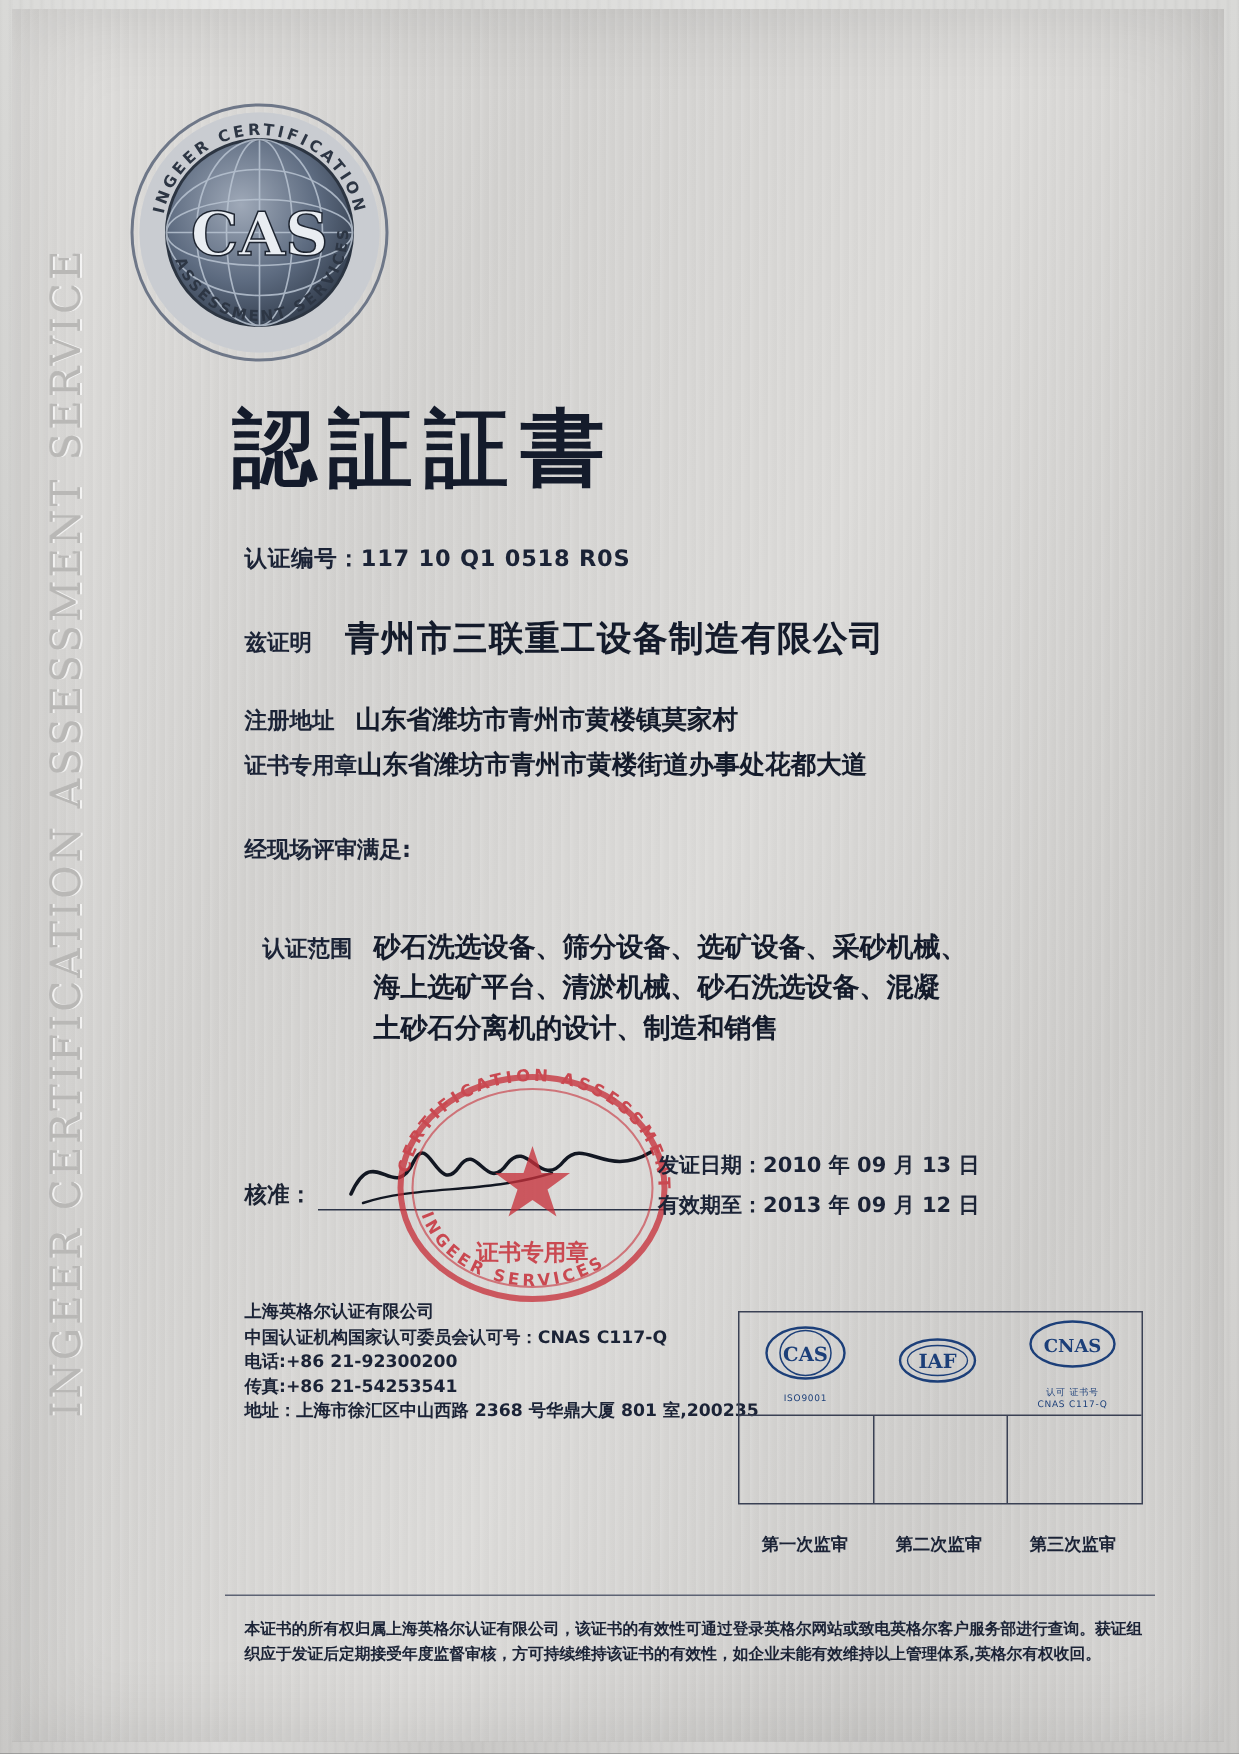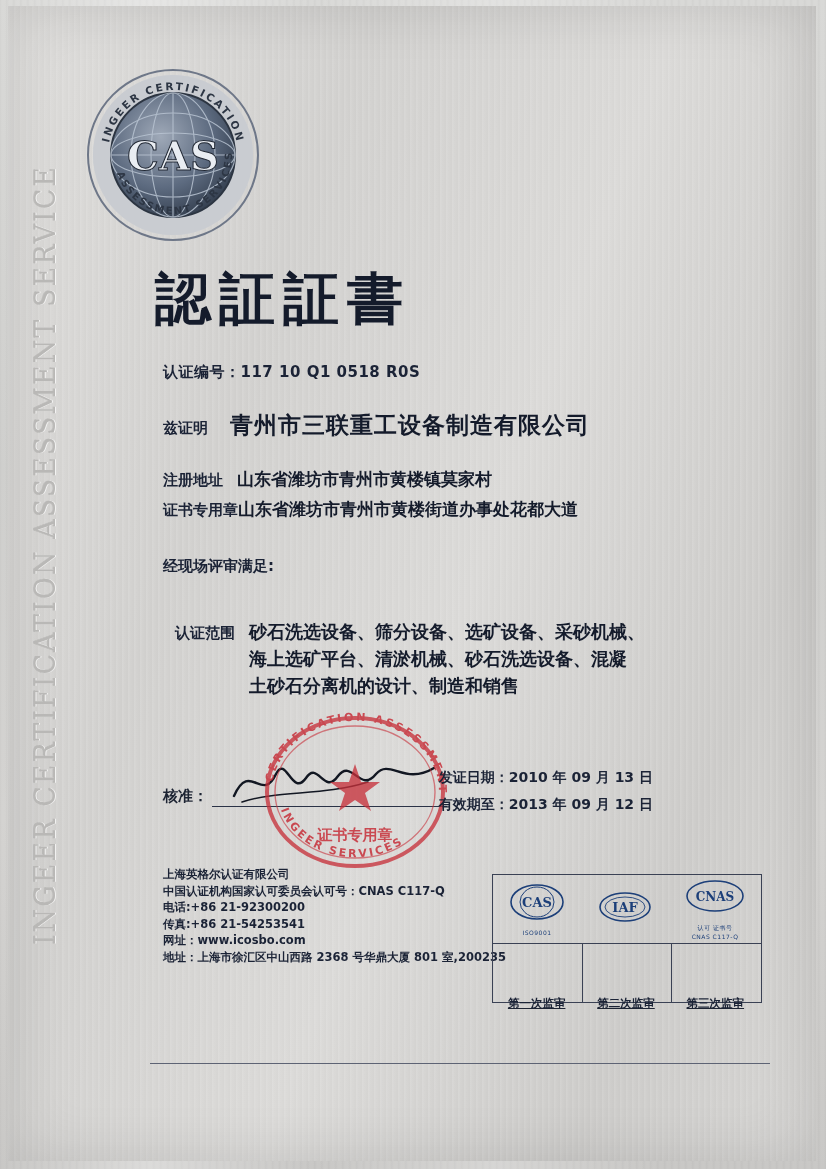--- a/index.html
+++ b/index.html
@@ -209,24 +209,23 @@
     display: flex;
   }
   .marks-bottom .cell {
     flex: 1 1 33.33%;
     border-right: 1px solid #3a4154;
   }
   .marks-bottom .cell:last-child { border-right: none; }
   .marks-captions {
     position: absolute;
     left: 492px;
-    top: 996px;
+    top: 1022px;
     width: 268px;
     display: flex;
-    text-decoration: underline;
   }
   .marks-captions span {
     flex: 1 1 33.33%;
     text-align: center;
     font-size: 11.5px;
     font-weight: 700;
     color: #1b2336;
   }
 
   .footer-rule {
@@ -362,21 +361,20 @@
       <div>
         <span>有效期至：</span><span>2013 年 09 月 12 日</span>
       </div>
     </div>
 
     <div class="contact">
       <div>上海英格尔认证有限公司</div>
       <div>中国认证机构国家认可委员会认可号：CNAS C117-Q</div>
       <div>电话:+86 21-92300200</div>
       <div>传真:+86 21-54253541</div>
-      <div>网址：www.icosbo.com</div>
       <div>地址：上海市徐汇区中山西路 2368 号华鼎大厦 801 室,200235</div>
     </div>
 
     <div class="marks-box">
       <div class="marks-top">
         <div class="mark">
           <svg width="58" height="40" viewBox="0 0 58 40">
             <ellipse cx="29" cy="19" rx="26" ry="17" fill="none" stroke="#1c3f79" stroke-width="1.6"></ellipse>
             <ellipse cx="29" cy="19" rx="17" ry="15" fill="none" stroke="#1c3f79" stroke-width="1"></ellipse>
             <text x="29" y="24" text-anchor="middle" font-family="DejaVu Serif, serif" font-size="13" font-weight="bold" fill="#1c3f79">CAS</text>
@@ -405,14 +403,15 @@
       </div>
     </div>
 
     <div class="marks-captions">
       <span>第一次监审</span>
       <span>第二次监审</span>
       <span>第三次监审</span>
     </div>
 
     <div class="footer-rule"></div>
+    <div class="footer-note">本证书的所有权归属上海英格尔认证有限公司，该证书的有效性可通过登录英格尔网站或致电英格尔客户服务部进行查询。获证组织应于发证后定期接受年度监督审核，方可持续维持该证书的有效性，如企业未能有效维持以上管理体系,英格尔有权收回。</div>
   </div>
 </div>
 
 </body></html>

